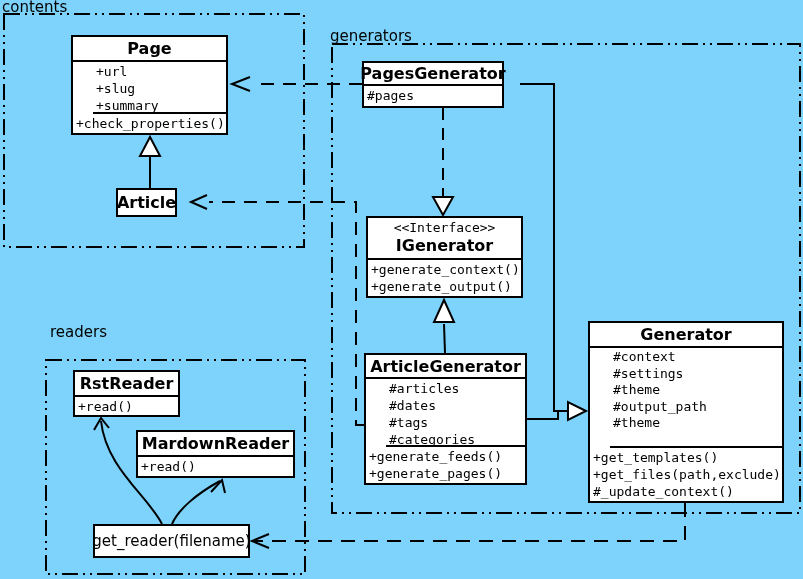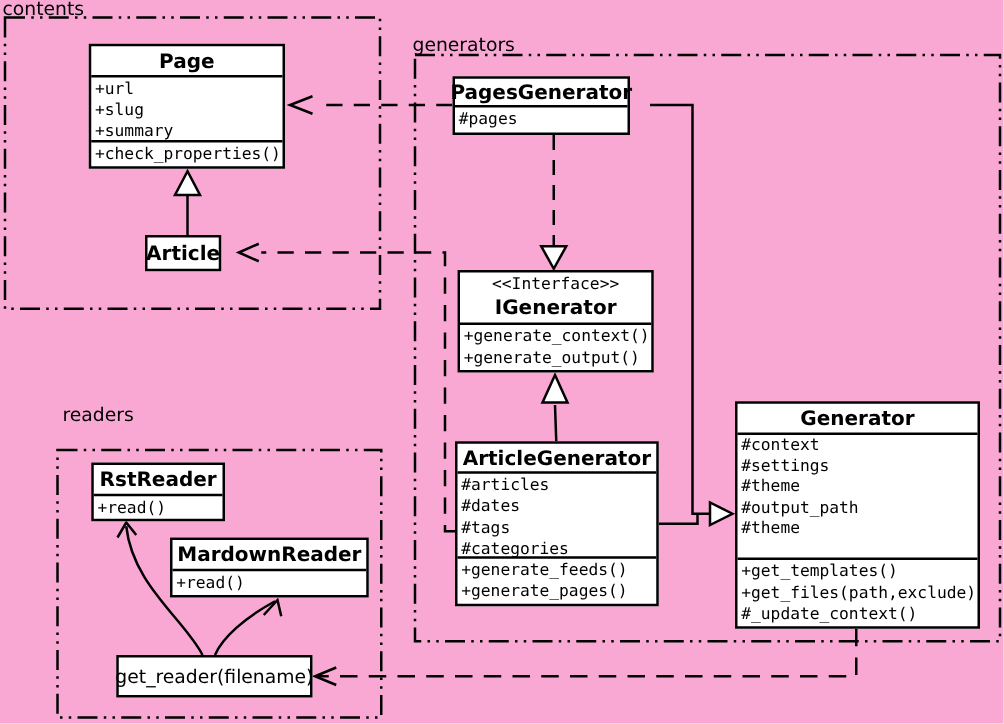--- a/index.html
+++ b/index.html
@@ -1,19 +1,19 @@
 <!DOCTYPE html>
 <html><head>
 <meta charset="utf-8">
 <style>
   html,body{margin:0;padding:0;background:#ffffff;}
   #canvas{
     position:relative;
     width:803px;height:579px;
-    background:#f9a8d4;
+    background:#7dd3fc;
     font-family:"DejaVu Sans", sans-serif;
     color:#000;
     overflow:hidden;
   }
   #wires{position:absolute;left:0;top:0;z-index:1;}
   .pkg-label{
     position:absolute;z-index:2;
     font:15px "DejaVu Sans", sans-serif;
     color:#000;white-space:nowrap;line-height:15px;
   }
@@ -36,21 +36,21 @@
     font-weight:normal;display:block;line-height:16px;
   }
   .uml-title .stack{display:block;}
   .uml-title .tname{display:block;line-height:20px;}
   .uml-members{
     box-sizing:border-box;
     font:13px "DejaVu Sans Mono", monospace;
     padding:1px 0 0 3px;
     white-space:nowrap;
   }
-  .uml-members.divider{border-bottom:2px solid #000;}
+  .uml-members.divider{border-bottom:2px solid #000;margin-left:20px;}
   .uml-row{line-height:17px;height:17px;}
   .uml-row.tight{line-height:16.5px;height:16.5px;}
   .plain-box-text{
     font:15px "DejaVu Sans", sans-serif;
     display:flex;align-items:center;justify-content:center;
     height:100%;white-space:nowrap;text-align:center;
   }
 </style>
 </head>
 <body>

